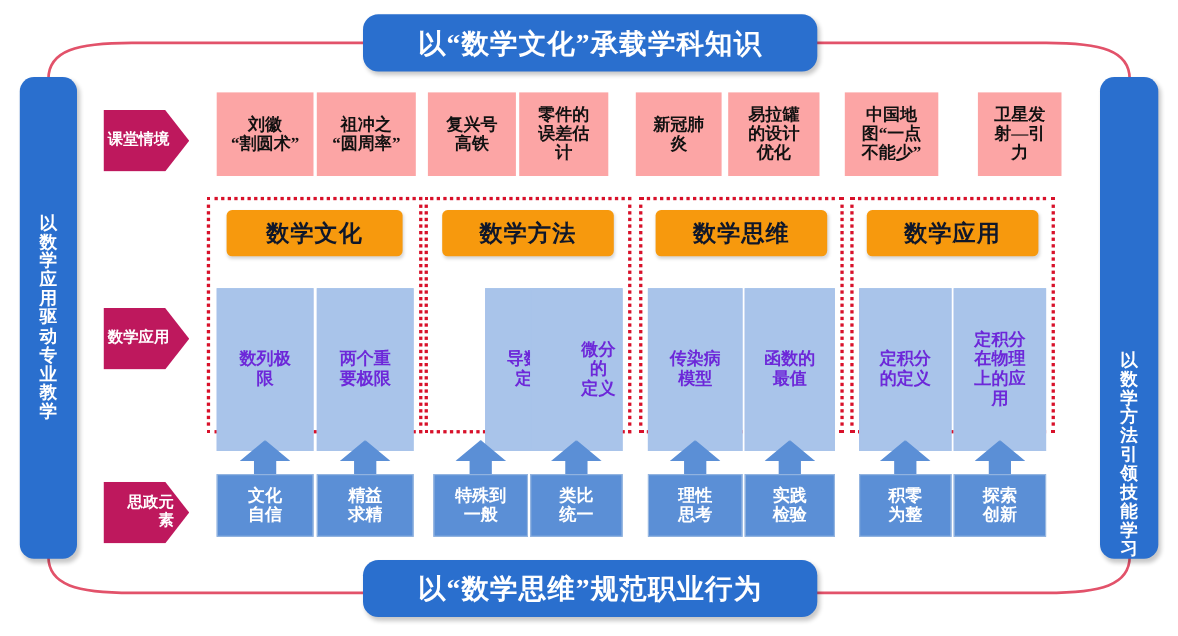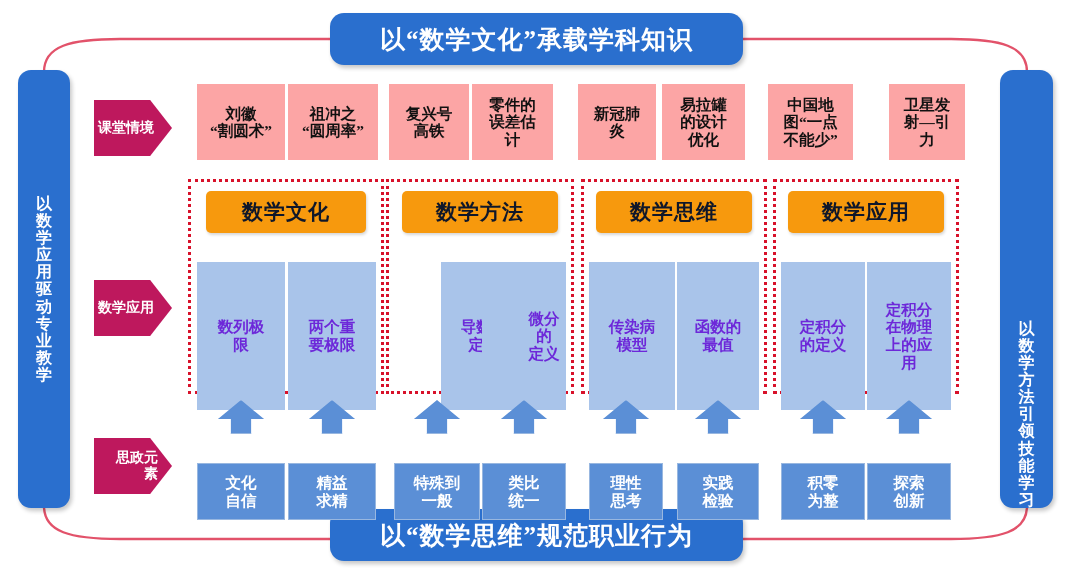--- a/index.html
+++ b/index.html
@@ -83,21 +83,20 @@
     top:-31px;width:44px;height:32px;
     background:#5b8fd6;border:1px solid #98b7e0;
     clip-path:polygon(50% 0%, 100% 56%, 72% 56%, 72% 100%, 28% 100%, 28% 56%, 0 56%);
   }
   .ideo .body{
     position:absolute;left:0;top:0;width:100%;height:100%;
     background:#5b8fd6;border:1px solid #98b7e0;box-sizing:border-box;
     color:#fff;font-weight:bold;font-size:15.5px;line-height:1.12;
     display:flex;align-items:center;justify-content:center;text-align:center;
     padding:0 2px;
-    margin-top:32px;
   }
 </style>
 </head>
 <body>
 
 <div id="stage">
 
   <svg class="connector" viewBox="0 0 1071 578" xmlns="http://www.w3.org/2000/svg">
     <path d="M44,72 C44,46 70,39 120,39 L334,39" fill="none" stroke="#e2526a" stroke-width="2.4"></path>
     <path d="M1027,72 C1027,46 1001,39 951,39 L739,39" fill="none" stroke="#e2526a" stroke-width="2.4"></path>
@@ -159,21 +158,21 @@
     <div class="body">精益<br>求精</div>
   </div>
   <div class="ideo" style="left:394px;width:86px;">
     <div class="arrow"></div>
     <div class="body">特殊到<br>一般</div>
   </div>
   <div class="ideo" style="left:482px;width:84px;">
     <div class="arrow"></div>
     <div class="body">类比<br>统一</div>
   </div>
-  <div class="ideo" style="left:589px;width:74px;">
+  <div class="ideo" style="left:589px;width:86px;">
     <div class="arrow"></div>
     <div class="body">理性<br>思考</div>
   </div>
   <div class="ideo" style="left:677px;width:82px;">
     <div class="arrow"></div>
     <div class="body">实践<br>检验</div>
   </div>
   <div class="ideo" style="left:781px;width:84px;">
     <div class="arrow"></div>
     <div class="body">积零<br>为整</div>

